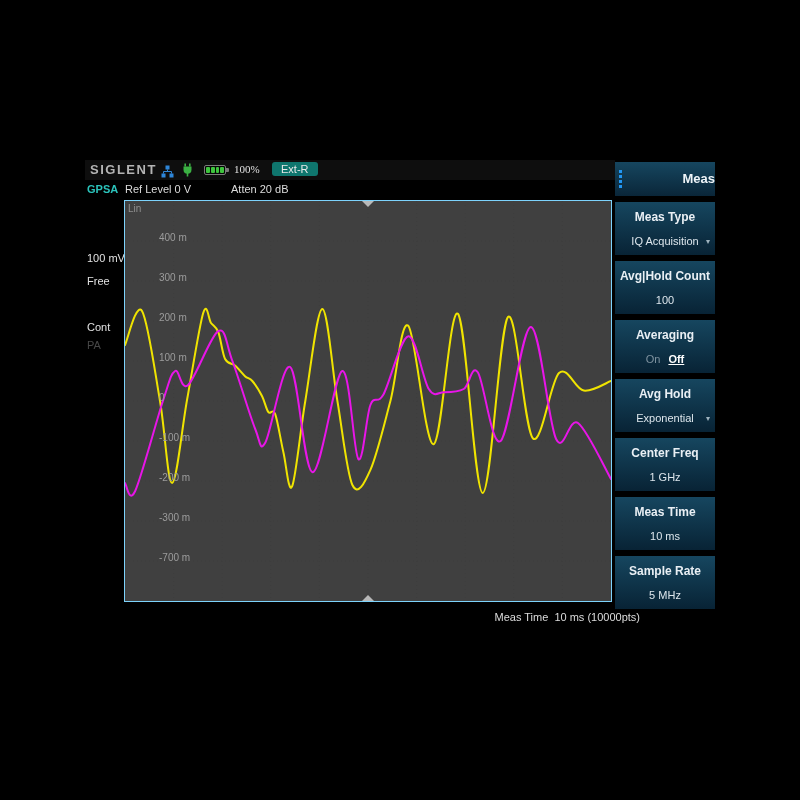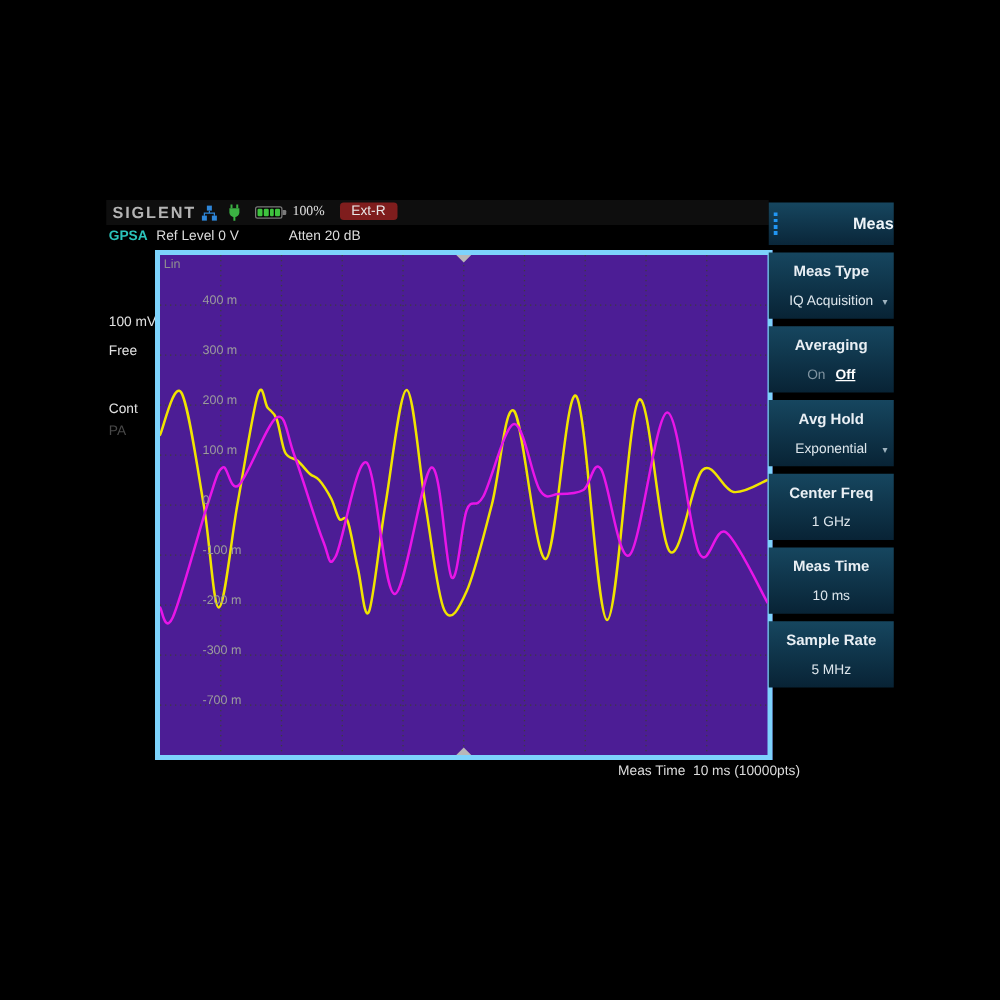--- a/index.html
+++ b/index.html
@@ -8,30 +8,30 @@
 
   
   .statusbar{position:absolute;left:0;top:0;width:530px;height:20px;background:#0e0e0e;}
   .brand{position:absolute;left:5px;top:2px;font-size:13px;font-weight:bold;letter-spacing:1.5px;color:#b4b4b4;}
   .icon-net{position:absolute;left:76px;top:4px;}
   .icon-plug{position:absolute;left:97px;top:3px;}
   .battery{position:absolute;left:119px;top:5px;width:22px;height:10px;border:1px solid #7a7a7a;border-radius:2px;display:flex;gap:1px;padding:1px;box-sizing:border-box;background:#050505;}
   .battery .seg{flex:1;background:#3ec43e;border-radius:1px;}
   .battery .tip{position:absolute;right:-4px;top:2px;width:3px;height:4px;background:#7a7a7a;border-radius:0 1px 1px 0;}
   .batt-pct{position:absolute;left:149px;top:3px;font-size:11px;color:#e0e0e0;font-family:Liberation Serif, serif;}
-  .extref{position:absolute;left:187px;top:2px;padding:1px 9px;background:#7f1d1d;border-radius:3px;font-size:11px;color:#e8e8e8;}
+  .extref{position:absolute;left:187px;top:2px;padding:1px 9px;background:#0f766e;border-radius:3px;font-size:11px;color:#e8e8e8;}
 
   
   .metarow{position:absolute;left:0;top:20px;width:530px;height:18px;font-size:11px;}
   .mode{position:absolute;left:2px;top:3px;color:#2bc3bb;font-weight:bold;}
   .reflevel{position:absolute;left:40px;top:3px;color:#dcdcdc;}
   .atten{position:absolute;left:146px;top:3px;color:#dcdcdc;}
 
   
-  .graph{position:absolute;left:39px;top:40px;width:486px;height:400px;border:4px solid #7dd3fc;background:#4c1d95;box-sizing:content-box;}
+  .graph{position:absolute;left:39px;top:40px;width:486px;height:400px;border:1px solid #7dd3fc;background:#404040;box-sizing:content-box;}
   .graph svg{position:absolute;left:0;top:0;}
   .scale-type{position:absolute;left:3px;top:2px;font-size:10px;color:#8f8f8f;z-index:3;}
   .ylab{position:absolute;left:3px;font-size:10px;color:#9c9c9c;z-index:3;margin-left:31px;}
   .mk-top{position:absolute;left:237px;top:0;width:0;height:0;border-left:6px solid transparent;border-right:6px solid transparent;border-top:6px solid #b8b8b8;z-index:4;}
   .mk-bot{position:absolute;left:237px;bottom:0;width:0;height:0;border-left:6px solid transparent;border-right:6px solid transparent;border-bottom:6px solid #b8b8b8;z-index:4;}
 
   
   .gutter{position:absolute;left:0;top:0;width:39px;}
   .glab{position:absolute;left:2px;font-size:11px;color:#e2e2e2;white-space:nowrap;}
   .glab.dim{color:#484848;}
@@ -143,20 +143,24 @@
       <span class="menu-dots"></span>
       <span class="title">Meas</span>
     </div>
 
     <div class="sect">
       <span class="lab">Meas Type</span>
       <span class="val">IQ Acquisition</span>
       <span class="dd">▾</span>
     </div>
 
+    <div class="sect">
+      <span class="lab">Avg|Hold Count</span>
+      <span class="val">100</span>
+    </div>
 
     <div class="sect">
       <span class="lab">Averaging</span>
       <span class="val tog"><span class="on">On</span><span class="off">Off</span></span>
     </div>
 
     <div class="sect">
       <span class="lab">Avg Hold</span>
       <span class="val">Exponential</span>
       <span class="dd">▾</span>

